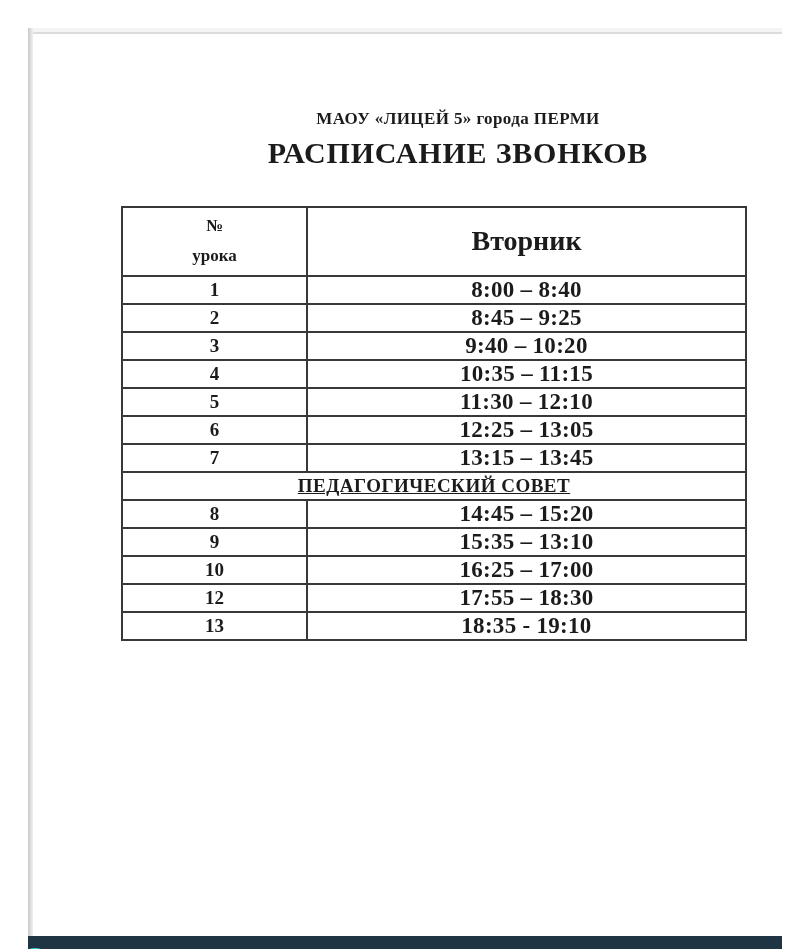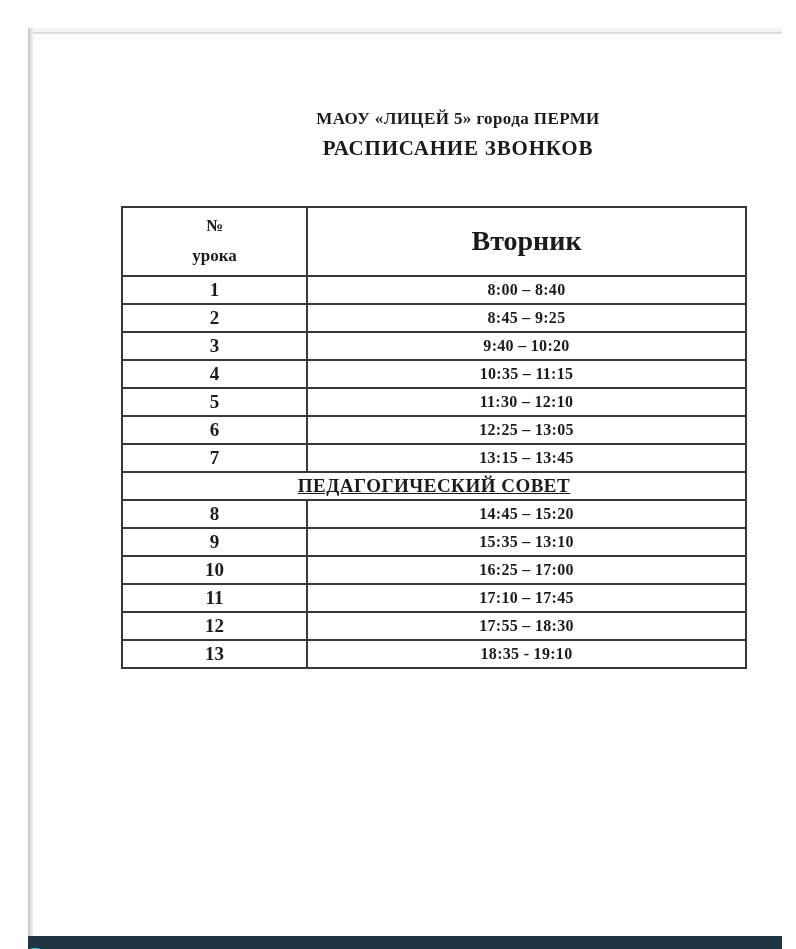--- a/index.html
+++ b/index.html
@@ -31,21 +31,21 @@
     left: 120px; top: 74px;
     width: 620px;
     text-align: center;
     font-weight: bold;
   }
   .school-line {
     font-size: 17px;
     letter-spacing: 0.4px;
   }
   .title-line {
-    font-size: 21px;
+    font-size: 30px;
     letter-spacing: 0.8px;
     margin-top: 5px;
   }
   .subtitle-line {
     font-size: 26px;
     margin-top: 2px;
   }
   
   table.schedule {
     position: absolute;
@@ -60,21 +60,21 @@
     vertical-align: middle;
   }
   td.head-num {
     width: 185px;
     height: 48px;
     font-size: 17px;
     line-height: 1.35;
   }
   td.head-day { font-size: 28px; }
   td.num-cell { height: 28px; font-size: 19px; }
-  td.time-cell { height: 28px; font-size: 16px; letter-spacing: 0.3px; }
+  td.time-cell { height: 28px; font-size: 23px; letter-spacing: 0.3px; }
   td.span-cell { height: 28px; font-size: 19px; letter-spacing: 0.5px; text-decoration: underline; }
   
   .taskbar {
     position: absolute;
     left: 0; top: 908px;
     width: 796px; height: 41px;
   }
   .edge-icon {
     position: absolute;
     left: -17px; top: 5px;
@@ -163,24 +163,20 @@
         </tr>
         <tr>
           <td class="num-cell">9</td>
           <td class="time-cell">15:35 – 13:10</td>
         </tr>
         <tr>
           <td class="num-cell">10</td>
           <td class="time-cell">16:25 – 17:00</td>
         </tr>
         <tr>
-          <td class="num-cell">11</td>
-          <td class="time-cell">17:10 – 17:45</td>
-        </tr>
-        <tr>
           <td class="num-cell">12</td>
           <td class="time-cell">17:55 – 18:30</td>
         </tr>
         <tr>
           <td class="num-cell">13</td>
           <td class="time-cell">18:35 - 19:10</td>
         </tr>
       </tbody>
   </table>
 

